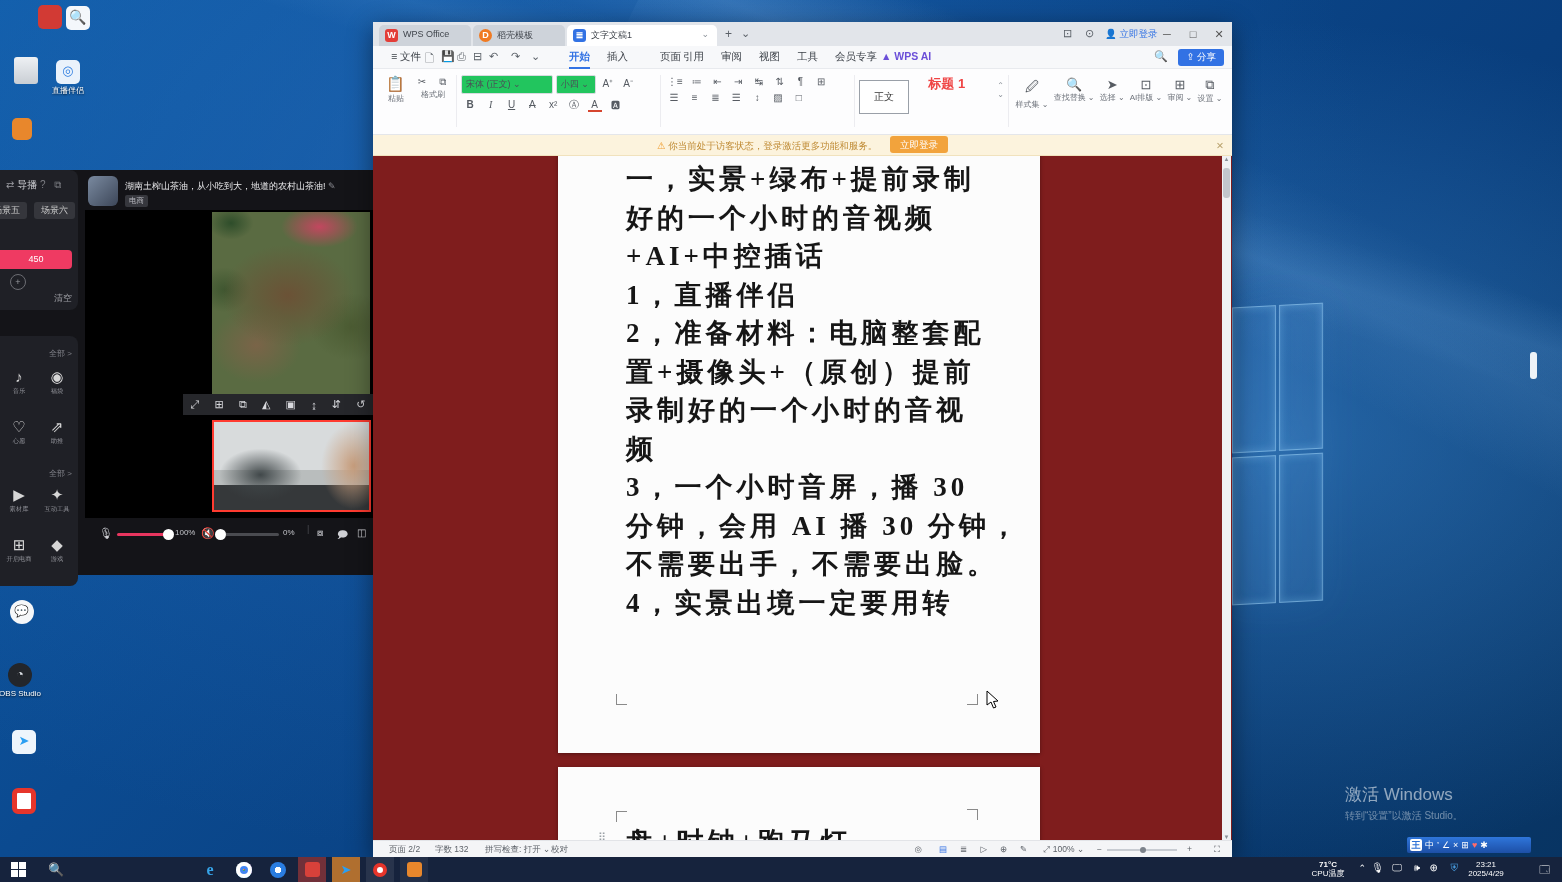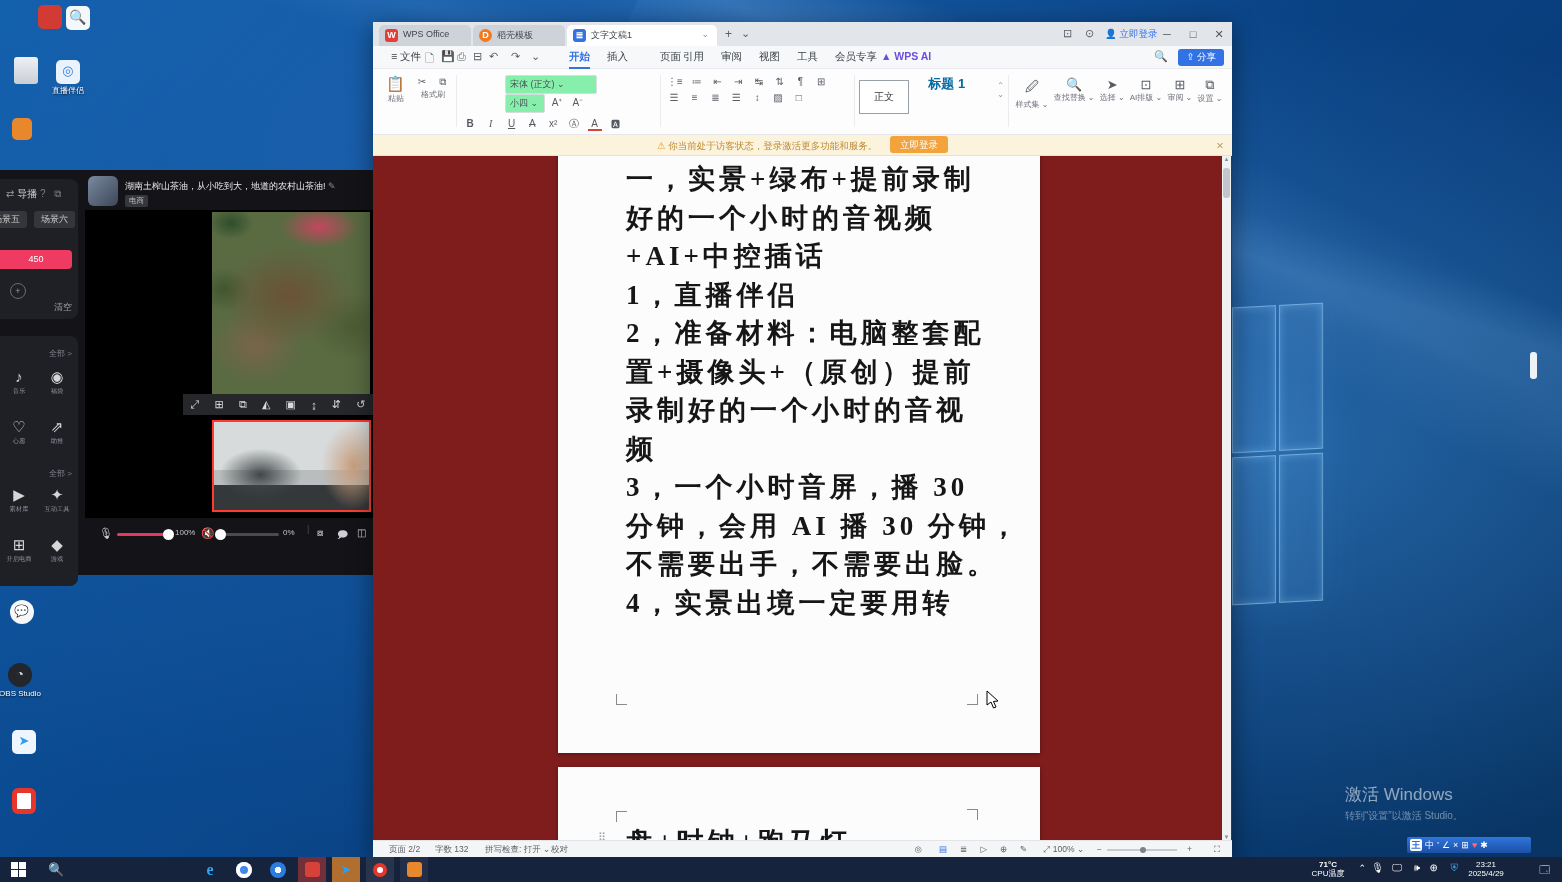--- a/index.html
+++ b/index.html
@@ -60,22 +60,22 @@
   #wps-menubar { position:absolute; left:0; top:24px; right:0; height:23px; background:#f7f8fa;
     border-bottom:1px solid #e8eaee; }
   .mtab { position:absolute; top:4px; font-size:10.5px; color:#3a3f46; }
   .mtab.active { color:#3272e4; font-weight:bold; border-bottom:2px solid #3272e4; padding-bottom:3px; }
   .qico { position:absolute; top:4px; color:#5a6067; font-size:11px; }
   #wps-ribbon { position:absolute; left:0; top:47px; right:0; height:66px; background:#fdfdfe;
     border-bottom:1px solid #e4e6ea; }
   .rgroup { position:absolute; top:6px; height:52px; border-right:1px solid #ececf0; }
   .rbtn { display:inline-block; color:#565b62; font-size:10px; text-align:center; margin:1px 2px; min-width:14px; }
   .rlabel { font-size:8px; color:#6d727a; text-align:center; }
-  .combo { display:inline-block; border:1px solid #d8dbe0; background:#86efac; color:#4a4f56;
-    border-radius:2px; font-size:9px; padding:2px 4px;margin-left:44px; }
+  .combo { display:inline-block; border:1px solid #d8dbe0; background:#22c55e; color:#4a4f56;
+    border-radius:2px; font-size:9px; padding:2px 4px; }
   .stylebox { display:inline-block; border:1px solid #9aa0a8; width:50px; height:34px; text-align:center;
     font-size:10px; color:#333; padding-top:9px; background:#fff; }
   #wps-notice { position:absolute; left:0; top:113px; right:0; height:21px; background:#fcf3dd;
     border-bottom:1px solid #f1e2bd; text-align:center; font-size:9.5px; color:#bf8a33; line-height:21px; }
   #notice-btn { display:inline-block; background:#f2a33c; color:#fff; border-radius:3px;
     padding:1px 10px; margin-left:10px; font-size:9.5px; line-height:15px; vertical-align:1px; }
   #wps-doc { position:absolute; left:0; top:134px; right:0; bottom:17px; background:#7f1d1d; overflow:hidden; }
   .page { position:absolute; left:185px; width:482px; background:#fcfcfc; box-shadow:0 1px 4px rgba(0,0,0,.35); }
   .docline { font-family:"Liberation Serif","DejaVu Serif",serif; font-weight:600; color:#161616;
     font-size:27px; letter-spacing:4px; line-height:38.5px; white-space:nowrap; }
@@ -154,21 +154,21 @@
   <div class="ic" style="background:#eef5fc;color:#2b9ff2;font-size:13px;line-height:22px;">➤</div>
   <div class="lbl"></div>
 </div>
 <div class="dicon" style="left:-8px;top:788px;">
   <div class="ic" style="background:#fff;border-radius:6px;border:5px solid #e6352b;width:24px;height:26px;"></div>
   <div class="lbl"></div>
 </div>
 
 <div id="stream">
 
-  <div class="s-card" style="left:0;top:9px;width:78px;height:140px;">
+  <div class="s-card" style="left:0;top:0;width:78px;height:140px;">
     <div class="abs" style="left:6px;top:8px;color:#cfd0d5;font-size:10px;">
       <span style="color:#9a9ba1;">⇄</span>
       <span>导播</span>
       <span style="color:#7e7f85;">?</span>
       <span style="color:#7e7f85;margin-left:6px;">⧉</span>
     </div>
     <div class="abs" style="left:-14px;top:32px;">
       <span class="s-tab">场景五</span>
     </div>
     <div class="abs" style="left:34px;top:32px;">
@@ -375,21 +375,21 @@
         <span class="rbtn">≡</span>
         <span class="rbtn">≣</span>
         <span class="rbtn">☰</span>
         <span class="rbtn">↕</span>
         <span class="rbtn">▨</span>
         <span class="rbtn">□</span>
       </div>
     </div>
     <div class="rgroup" style="left:486px;width:150px;">
       <span class="stylebox">正文</span>
-      <span style="display:inline-block;width:70px;text-align:center;font-size:13px;font-weight:bold;color:#0369a1;vertical-align:12px;">标题 1</span>
+      <span style="display:inline-block;width:70px;text-align:center;font-size:13px;font-weight:bold;color:#ef4444;vertical-align:12px;">标题 1</span>
       <span style="position:absolute;right:4px;top:6px;color:#8a9098;font-size:8px;">⌃<br>⌄</span>
     </div>
     <div class="rgroup" style="left:640px;width:212px;border-right:none;">
       <div style="display:flex;justify-content:space-around;padding-top:2px;">
         <div style="text-align:center;">
           <div style="font-size:13px;color:#565b62;">🖉</div>
           <div class="rlabel"><span>样式集</span> ⌄</div>
         </div>
         <div style="text-align:center;">
           <div style="font-size:13px;color:#565b62;">🔍</div>

